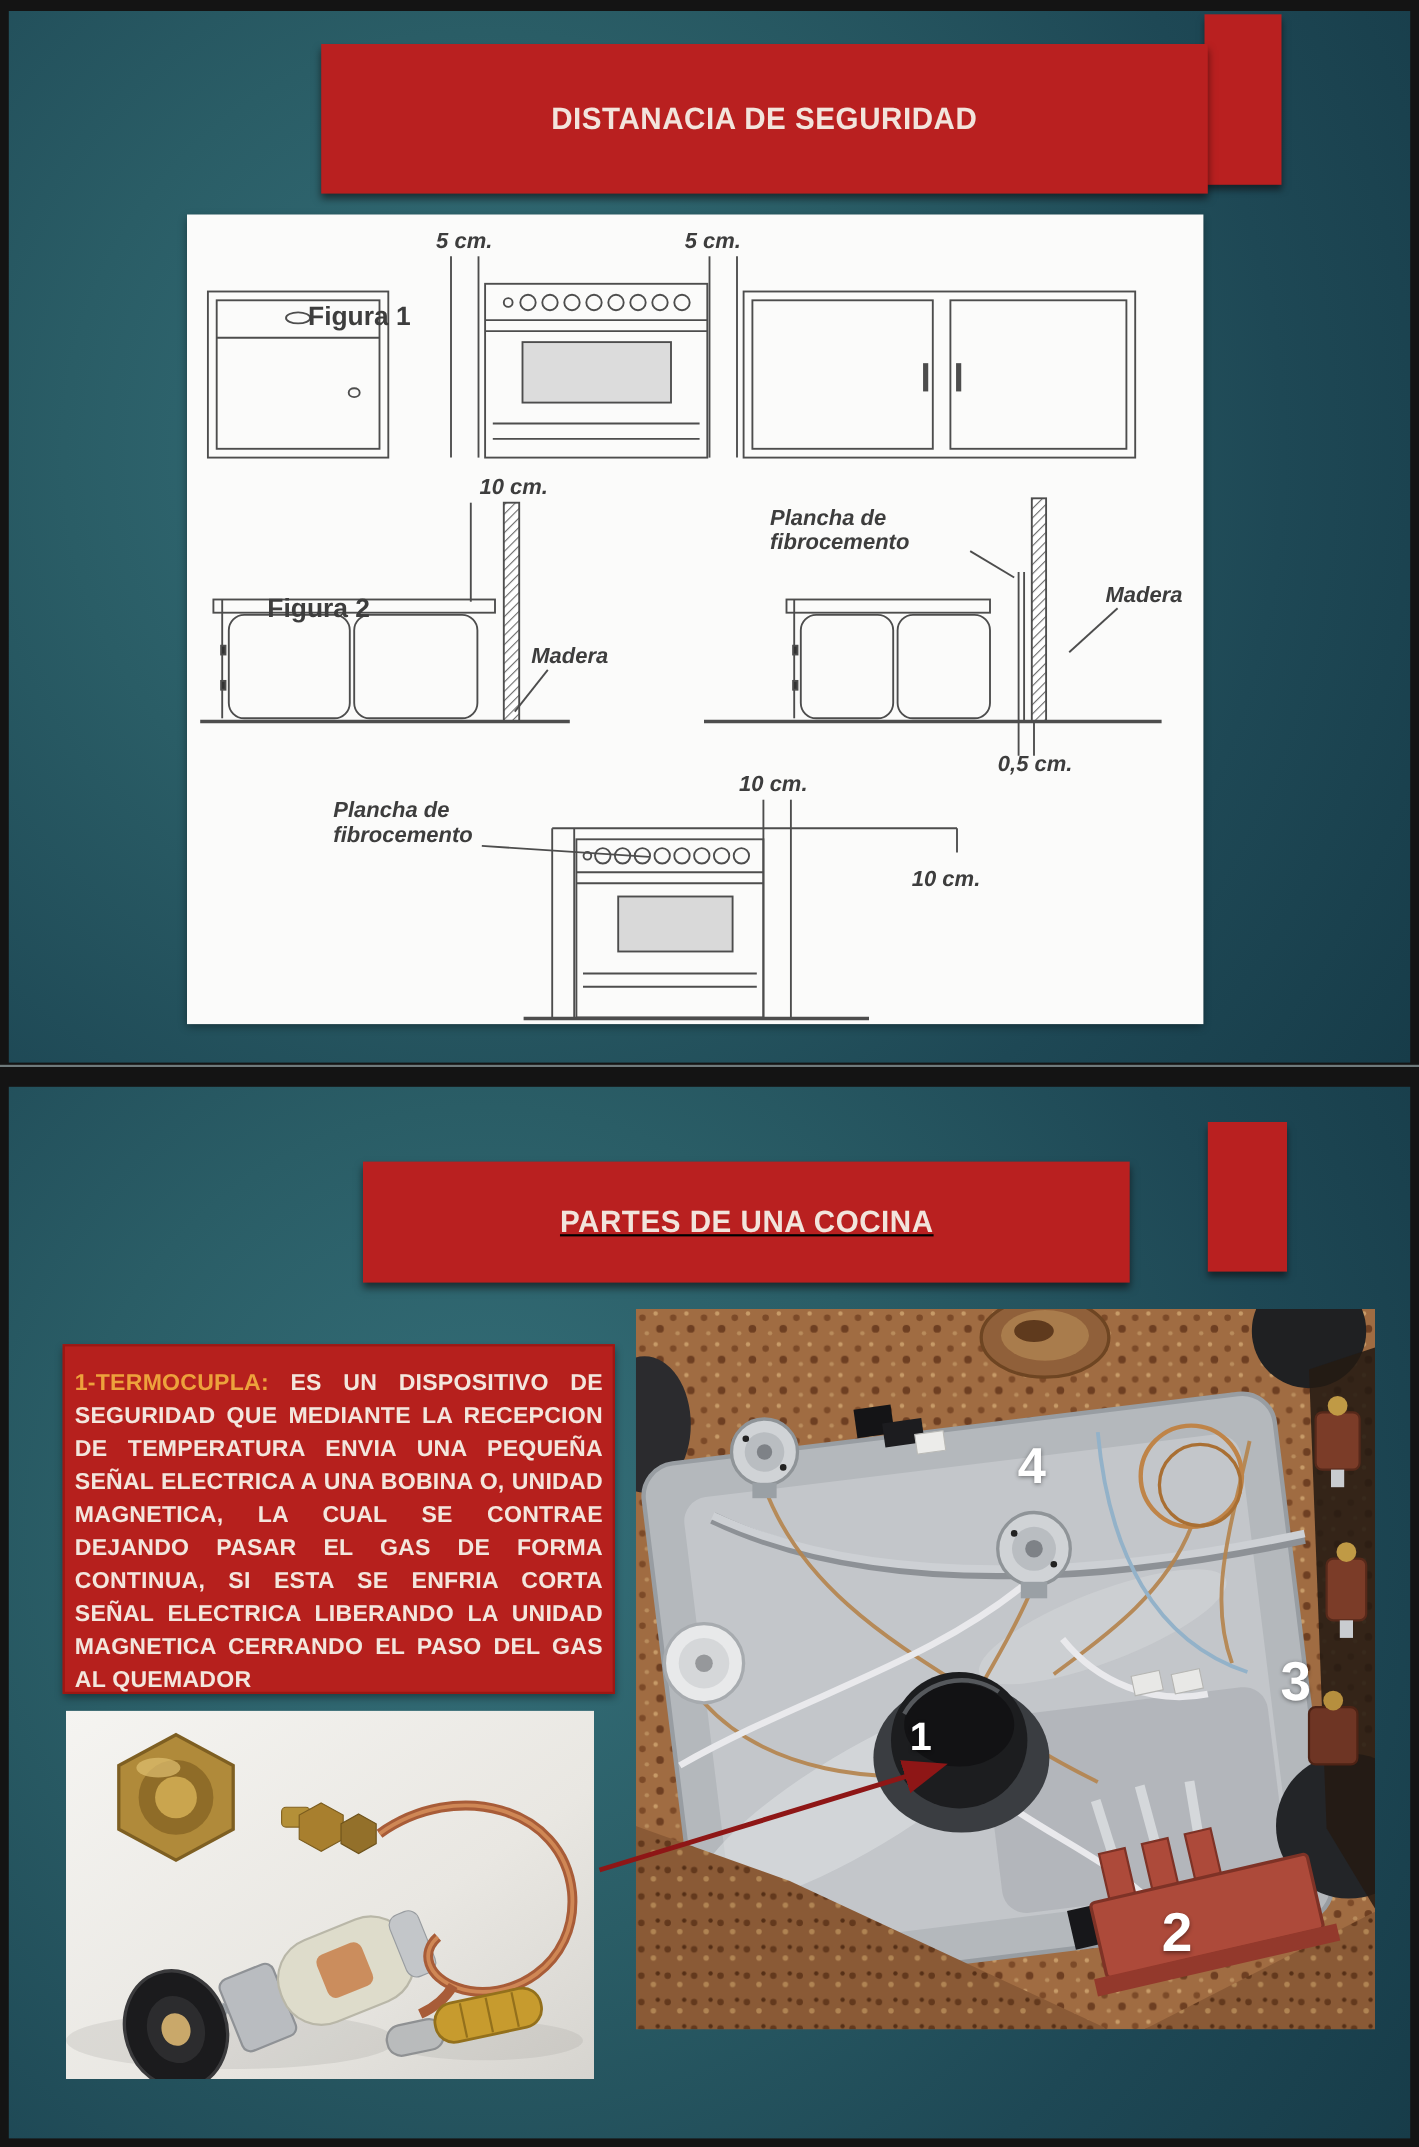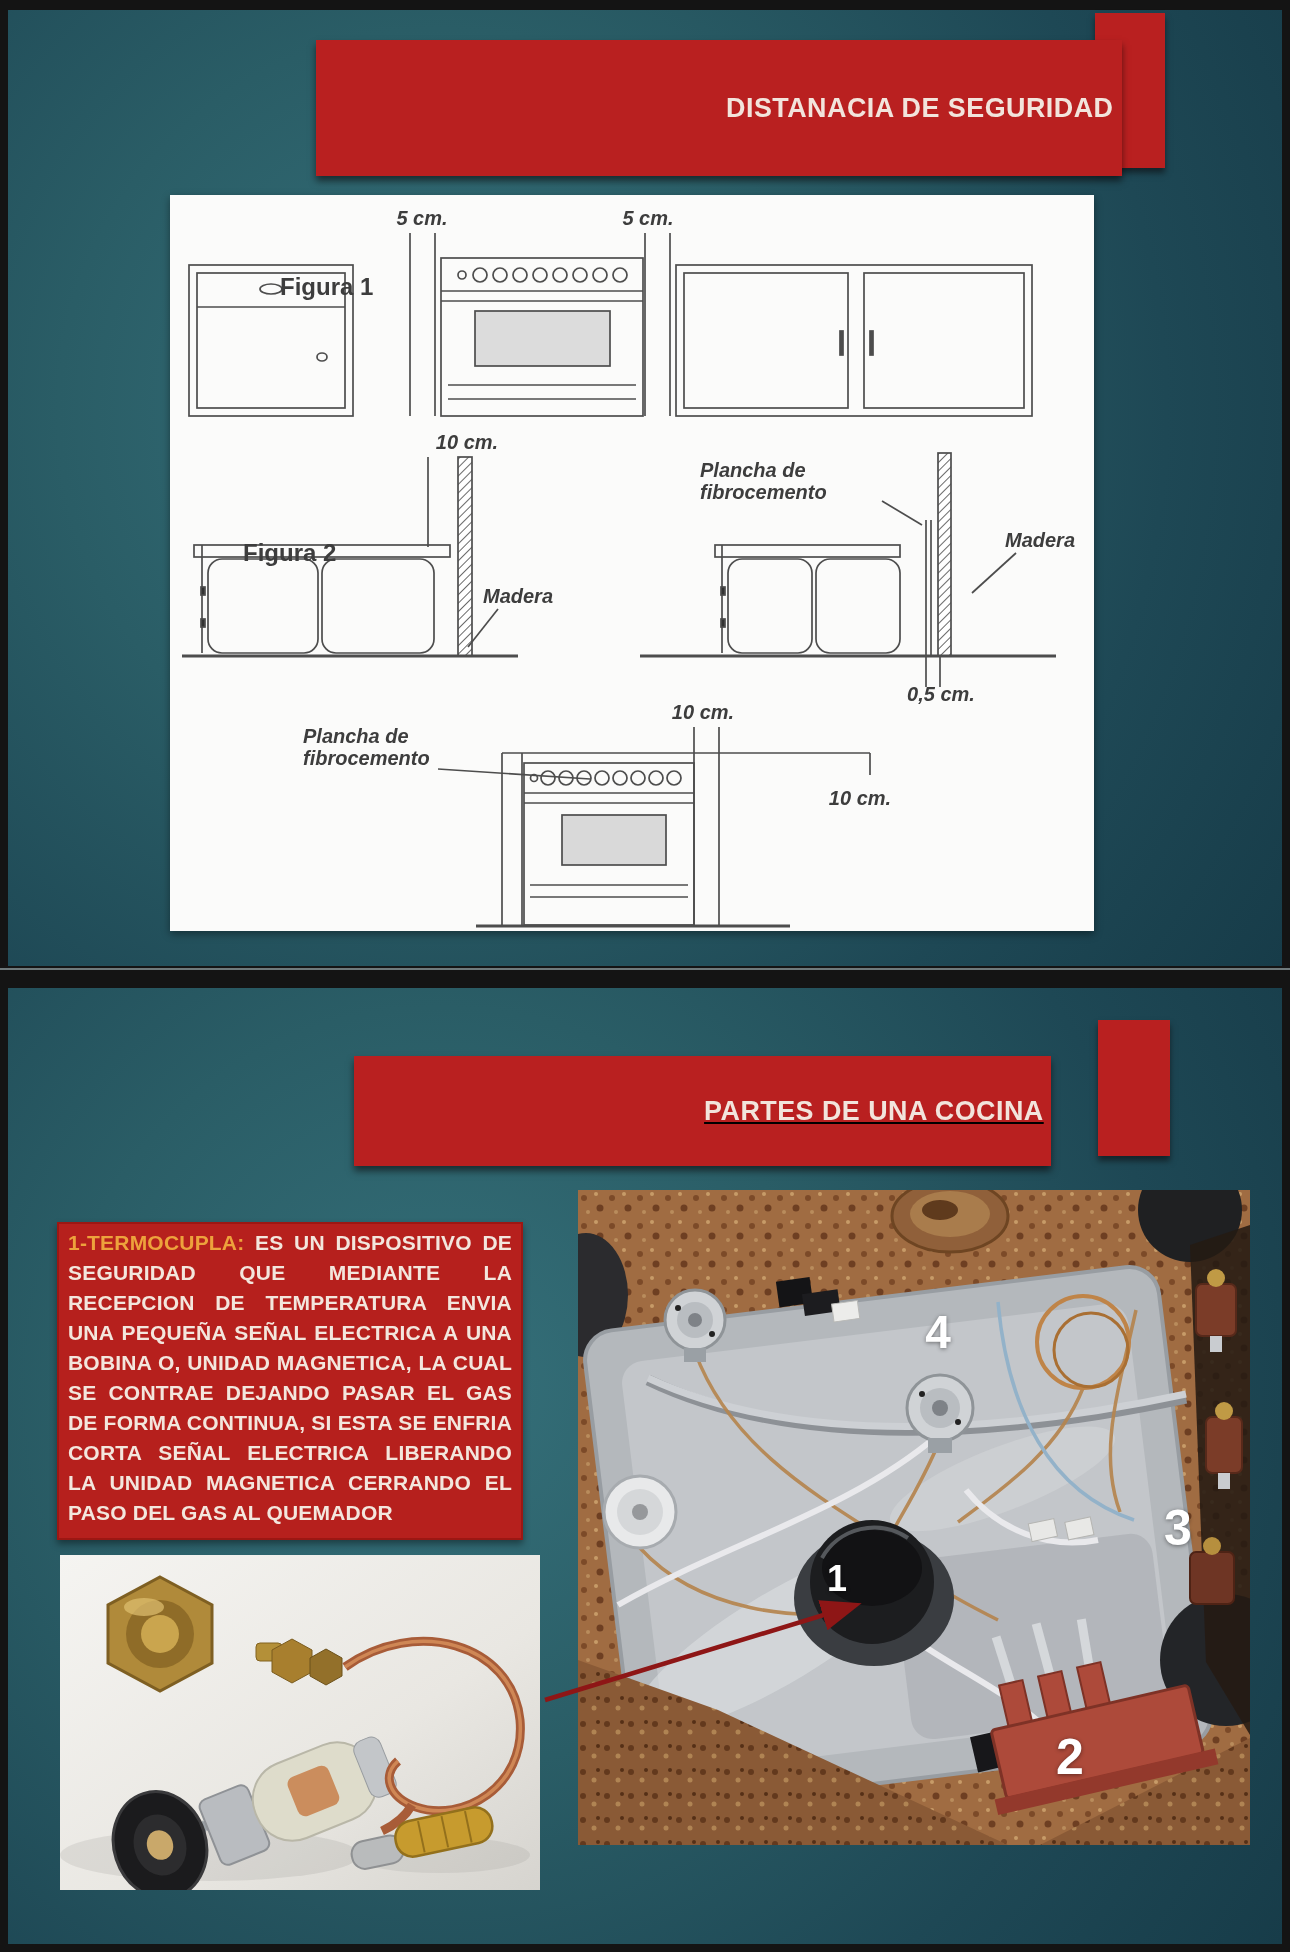--- a/index.html
+++ b/index.html
@@ -3,37 +3,37 @@
 <meta charset="utf-8">
 <style>
   html,body{margin:0;padding:0;background:#0d0d0d;}
   .frame{position:relative;width:1290px;height:1952px;background:#141414;overflow:hidden;
          font-family:"Liberation Sans",sans-serif;}
   .slide{position:absolute;left:8px;width:1274px;height:956px;
          background:radial-gradient(circle at 34% 42%, #35707a 0%, #2a5d66 38%, #1e4855 72%, #173c49 100%);}
   .slide1{top:10px;} .slide2{top:988px;}
   .divider-line{position:absolute;left:0;top:968px;width:1290px;height:2px;background:#9fb0b4;opacity:.65;}
 
-  .titlebar{position:absolute;background:#b92020;display:flex;align-items:center;justify-content:flex-end;
-            box-shadow:0 5px 7px rgba(10,0,0,.55);margin-left:24px;}
+  .titlebar{position:absolute;background:#b92020;display:flex;align-items:center;justify-content:center;
+            box-shadow:0 5px 7px rgba(10,0,0,.55);}
   .titlebar h1{margin:0;color:#f2e4dc;font-size:28px;font-weight:bold;letter-spacing:.5px;
                transform:scaleX(.96);white-space:nowrap;}
   .tb1{left:284px;top:30px;width:806px;height:136px;}
   .tb2{left:322px;top:68px;width:697px;height:110px;text-decoration:underline;}
   .accent{position:absolute;background:#b92020;box-shadow:0 5px 6px rgba(10,0,0,.5);}
   .ac1{left:1087px;top:3px;width:70px;height:155px;}
   .ac2{left:1090px;top:32px;width:72px;height:136px;}
 
   .figure-panel{position:absolute;left:162px;top:185px;width:924px;height:736px;background:#fbfbfa;
                 box-shadow:0 3px 8px rgba(0,0,0,.4);}
   .figure-panel svg{display:block;width:100%;height:100%;}
 
-  .infobox{position:absolute;left:49px;top:234px;width:466px;height:318px;background:#b6201d;
+  .infobox{position:absolute;left:49px;top:234px;width:502px;height:318px;background:#b6201d;
            border:2px solid #9c1713;box-sizing:border-box;box-shadow:0 4px 7px rgba(0,0,0,.4);
-           padding:4px 9px;}
+           padding:19px 9px;}
   .infobox p{margin:0;color:#f3e6dd;font-weight:bold;font-size:21px;line-height:30px;
              text-align:justify;letter-spacing:.2px;}
   .infobox .term{color:#eda23c;}
 
   .photo{position:absolute;overflow:hidden;}
   .thermo{left:52px;top:567px;width:480px;height:335px;}
   .stove{left:570px;top:202px;width:672px;height:655px;}
   .photo svg{display:block;width:100%;height:100%;}
 
   .pl{position:absolute;color:#ffffff;font-weight:bold;transform:translate(-50%,-50%);

